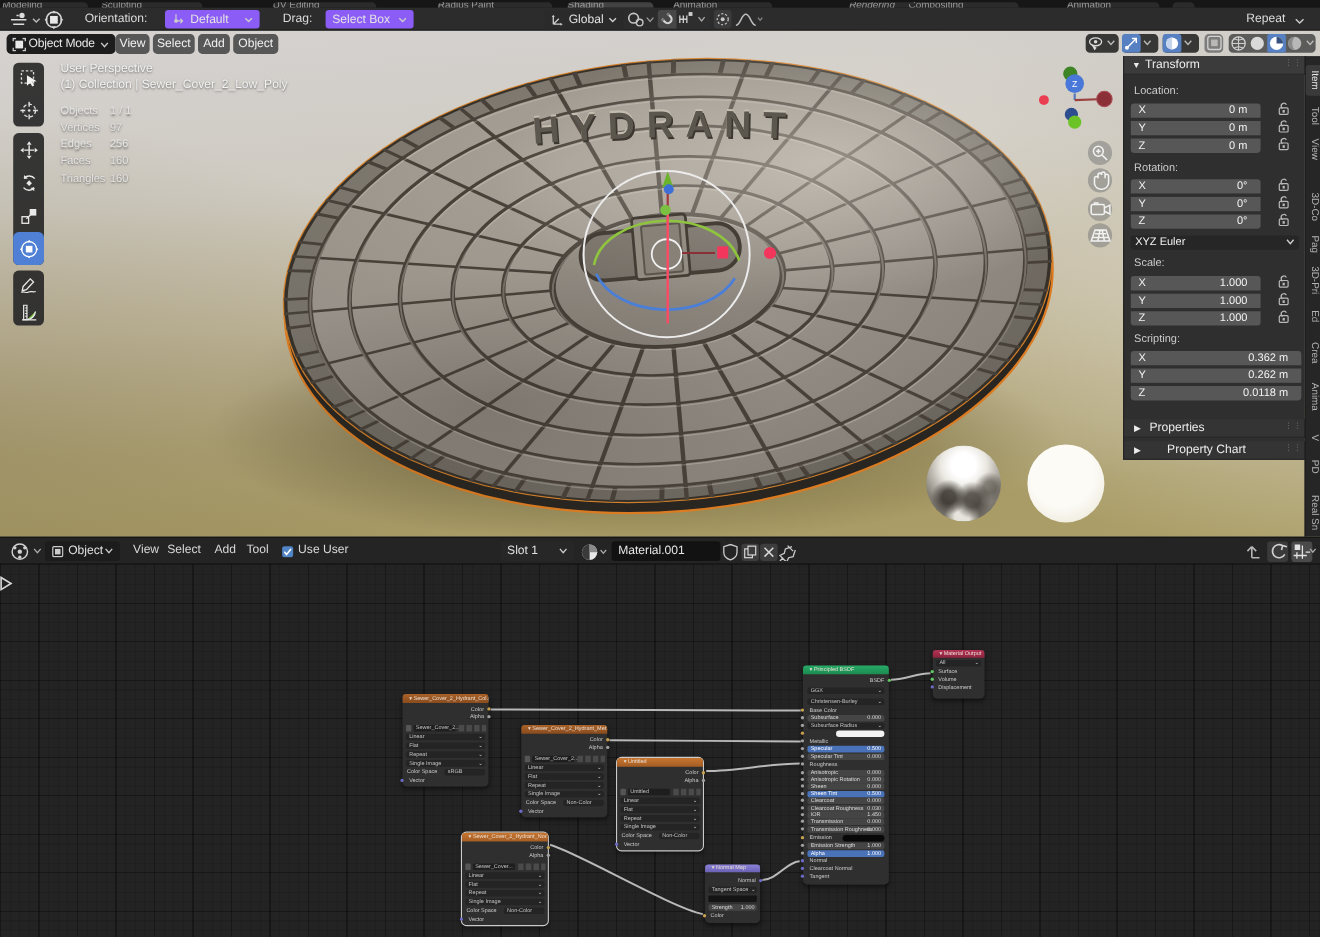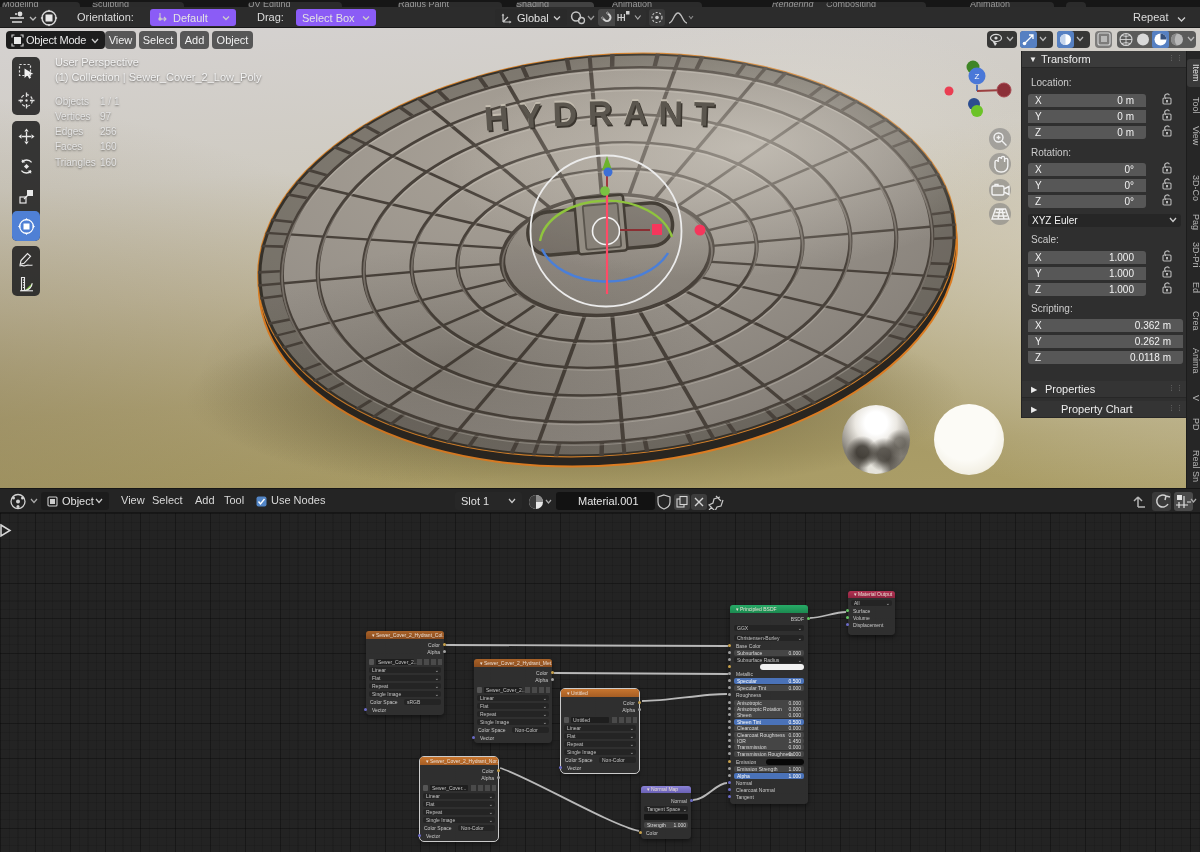--- a/index.html
+++ b/index.html
@@ -627,33 +627,33 @@
       </svg>
  </div>
  <div class="abs" style="left:121px;top:5px;">View</div>
  <div class="abs" style="left:152px;top:5px;">Select</div>
  <div class="abs" style="left:195px;top:5px;">Add</div>
  <div class="abs" style="left:224px;top:5px;">Tool</div>
  <svg class="abs" style="left:256px;top:7px;" width="11" height="11" viewBox="0 0 11 11">
       <rect x="0.5" y="0.5" width="10" height="10" rx="2" fill="#5285c6"></rect>
       <path d="M2.5 5.5 l2 2.5 L8.5 3" stroke="#fff" stroke-width="1.4" fill="none"></path>
     </svg>
- <div class="abs" style="left:271px;top:5px;">Use Nodes</div>
+ <div class="abs" style="left:271px;top:5px;">Use User</div>
  <div class="sfield" style="left:455px;width:67px;background:#272727;">Slot 1
   <svg width="8" height="6" viewBox="0 0 8 6" style="margin-left:auto;">
         <path d="M1 1 L4 4.5 L7 1" stroke="#ccc" stroke-width="1.2" fill="none"></path>
       </svg>
  </div>
  <svg class="abs" style="left:528px;top:5px;" width="26" height="16" viewBox="0 0 26 16">
   <circle cx="8" cy="8" r="7" fill="#e8e8e8"></circle>
       <path d="M8 1 A7 7 0 0 0 8 15 z" fill="#3a3a3a"></path>
       <path d="M8 8 L15 8 A7 7 0 0 0 8 1 z" fill="#8a8a8a"></path>
   <path d="M18 6 l2.5 3 2.5 -3" stroke="#aaa" stroke-width="1.2" fill="none"></path>
  </svg>
- <div class="abs" style="left:556px;top:3px;width:99px;height:18px;background:#121212;border-radius:3px;color:#e6e6e6;font-size:11px;line-height:18px;padding-left:22px;">Material.001</div>
+ <div class="abs" style="left:556px;top:3px;width:99px;height:18px;background:#121212;border-radius:3px;color:#e6e6e6;font-size:11px;line-height:18px;padding-left:6px;">Material.001</div>
  <svg class="abs" style="left:657px;top:5px;" width="70" height="16" viewBox="0 0 70 16">
   <path d="M7 1 l6 2 v5 c0 4 -3 6 -6 7 c-3 -1 -6 -3 -6 -7 v-5 z" fill="none" stroke="#c9c9c9" stroke-width="1.2"></path>
   <rect x="17" y="0" width="16" height="16" rx="3" fill="#3d3d3d"></rect>
   <rect x="20" y="5" width="7" height="8" fill="none" stroke="#d5d5d5" stroke-width="1.1"></rect>
       <rect x="23" y="2.5" width="7" height="8" fill="#3d3d3d" stroke="#d5d5d5" stroke-width="1.1"></rect>
   <rect x="34" y="0" width="16" height="16" rx="3" fill="#3d3d3d"></rect>
   <path d="M38 4 l8 8 m0 -8 l-8 8" stroke="#d5d5d5" stroke-width="1.4"></path>
   <path d="M59 2 l5 5 m-1 -4 l-6 2 -1 4 -4 2 6 6 2 -4 4 -1 2 -6 M55 13 l-3 3" stroke="#c9c9c9" stroke-width="1.2" fill="none"></path>
  </svg>
  <svg class="abs" style="left:1130px;top:3px;" width="68" height="19" viewBox="0 0 68 19">

